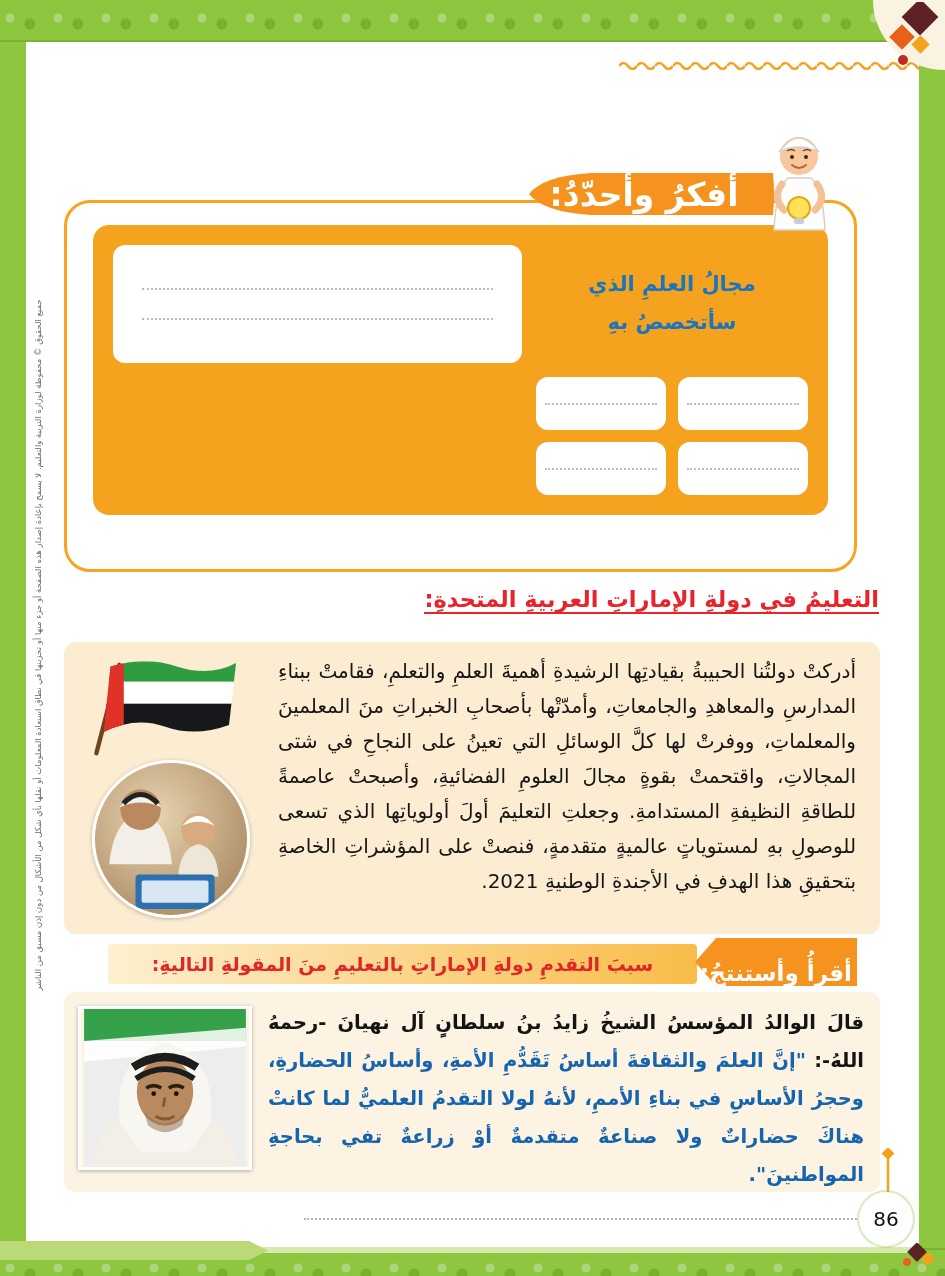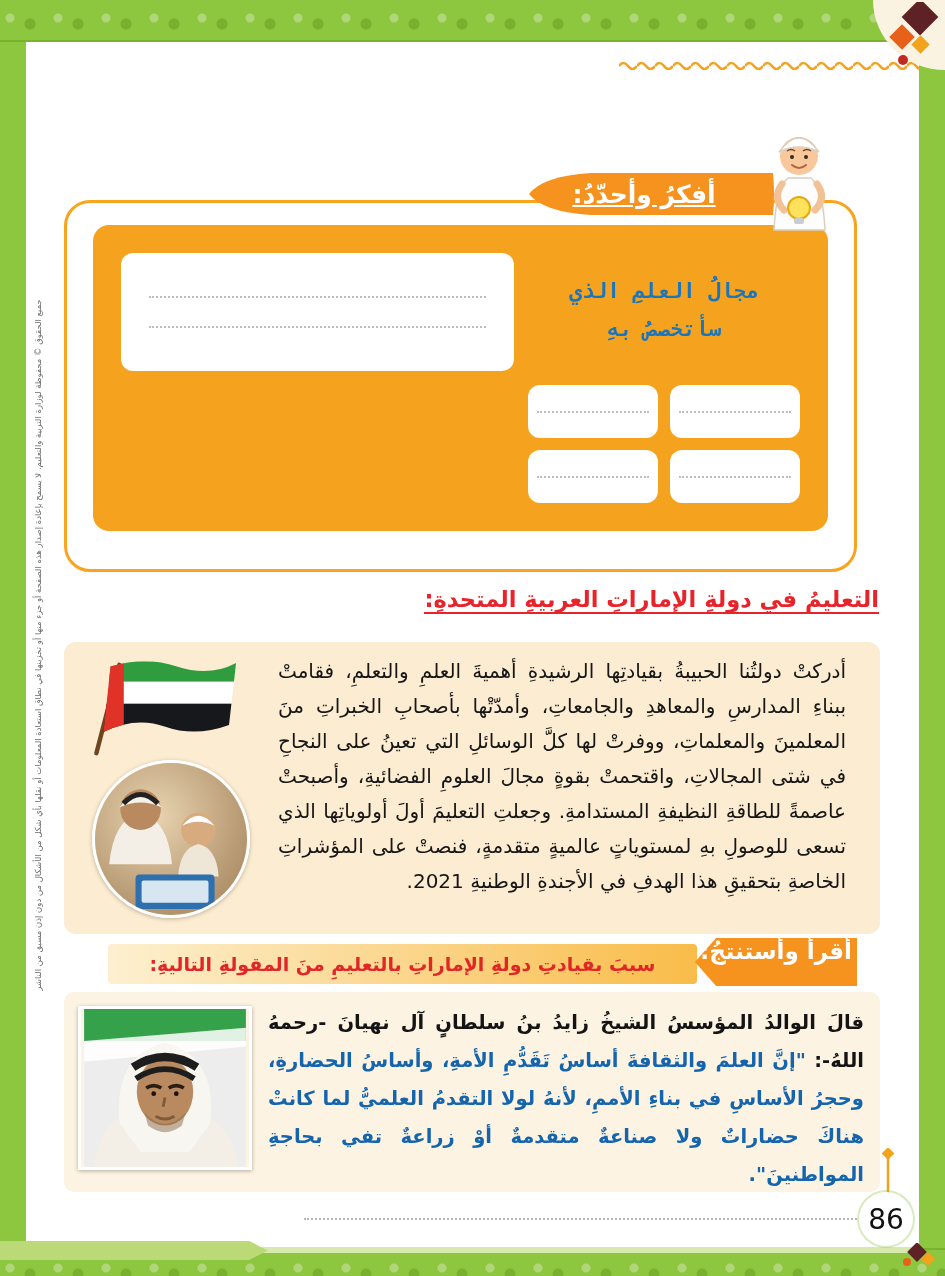--- a/index.html
+++ b/index.html
@@ -34,71 +34,71 @@
   
   .sidenote { position:absolute; left:-322px; top:640px; width:720px;
     transform:rotate(-90deg); font-size:8.5px; color:#6a6a6a; text-align:center;
     letter-spacing:0.3px; z-index:2; white-space:nowrap; }
 
   
   .character { position:absolute; right:98px; top:118px; z-index:6; }
   .ribbon { position:absolute; right:170px; top:170px; width:248px; height:48px; z-index:5; }
   .ribbon svg { position:absolute; inset:0; }
   .ribbon .label { position:absolute; inset:0; display:flex; align-items:center; justify-content:center;
-    color:#fff; font-weight:bold; font-size:25px; padding-right:14px;text-decoration:underline; }
+    color:#fff; font-weight:bold; font-size:33px; padding-right:14px; }
   .activity-box { position:absolute; left:64px; right:88px; top:200px; height:372px;
     background:#fff; border:3px solid #f8a41f; border-radius:26px; z-index:4; box-sizing:border-box; }
   .prompt-row { display:flex; align-items:flex-start; gap:10px; margin:34px 26px 0 26px;
     font-size:20px; color:#141414; line-height:1.5; }
   .bullet { flex:0 0 auto; width:13px; height:13px; margin-top:7px; border-radius:50%;
     background:#fff; border:4px solid #3aa99b; box-shadow:0 0 0 1.5px #bfe3dd; }
-  .spec-table { margin:22px 26px 0 26px; background:#f5a31f; border-radius:16px; padding:28px;
-    display:grid; grid-template-columns:272px 1fr; grid-template-rows:118px 118px; gap:14px;font-family:Liberation Mono, monospace; }
+  .spec-table { margin:22px 26px 0 26px; background:#f5a31f; border-radius:16px; padding:20px;
+    display:grid; grid-template-columns:272px 1fr; grid-template-rows:118px 118px; gap:14px; }
   .th { display:flex; align-items:center; justify-content:center; text-align:center;
     color:#1b75bc; font-weight:bold; font-size:21px; line-height:1.8; padding:0 6px; }
   .cell { background:#fff; border-radius:12px; }
   .cell.big { display:flex; flex-direction:column; justify-content:center; gap:28px; }
   .dotline { border-bottom:2px dotted #bdbdbd; width:86%; margin:0 auto; }
   .cell-grid { display:grid; grid-template-columns:1fr 1fr; grid-template-rows:1fr 1fr; gap:12px; }
   .cell.small { display:flex; align-items:center; }
 
   
   .section-heading { position:absolute; right:66px; top:586px; z-index:4;
     color:#e8232a; font-weight:bold; font-size:22.5px; border-bottom:2.5px solid #e8232a;
     padding-bottom:0; }
   .edu-box { position:absolute; left:64px; right:65px; top:642px; height:292px;
-    background:#fcecd1; border-radius:12px; padding:12px 34px 0 14px; box-sizing:border-box;
+    background:#fcecd1; border-radius:12px; padding:12px 24px 0 14px; box-sizing:border-box;
     font-size:20px; line-height:35px; text-align:justify; color:#161616; z-index:3; }
   .media-col { float:left; width:186px; height:266px; margin-right:14px; position:relative; }
   .flag-wrap { position:absolute; top:0; left:6px; }
   .circle-photo { position:absolute; top:106px; left:14px; width:152px; height:152px;
     border-radius:50%; overflow:hidden; border:3px solid #fff; box-shadow:0 1px 4px rgba(0,0,0,0.25); }
 
   
   .read-tag { position:absolute; right:88px; top:938px; width:162px; height:48px; background:#f6921e;
     clip-path:polygon(0 50%, 13% 0, 100% 0, 100% 100%, 13% 100%); z-index:5;
-    display:flex; align-items:flex-start; justify-content:center; color:#fff; font-weight:bold; font-size:23px; }
+    display:flex; align-items:flex-end; justify-content:center; color:#fff; font-weight:bold; font-size:23px; }
   .read-bar { position:absolute; left:108px; right:248px; top:944px; height:40px;
     background:linear-gradient(to left, #f9bc49, #fdf0d0); border-radius:4px;
     display:flex; align-items:center; justify-content:center; color:#e02626;
     font-weight:bold; font-size:19px; z-index:4; }
   .quote-box { position:absolute; left:64px; right:65px; top:992px; height:200px;
     background:#fdf3e2; border-radius:10px; padding:12px 16px 3px 14px; box-sizing:border-box;
     font-size:19.5px; line-height:38px; text-align:justify; font-weight:bold; z-index:3; }
   .zayed-photo { float:left; width:174px; height:164px; margin:2px 16px 0 0;
     border:3px solid #fff; box-shadow:0 1px 4px rgba(0,0,0,0.3); box-sizing:border-box; }
   .quote-attrib { color:#141414; }
   .quote-text { color:#1464ae; }
   .answer-line { border-bottom:2px dotted #b5b5b5; width:560px; height:18px; margin-top:6px; }
 
   
   .mini-ornament { position:absolute; right:50px; top:1148px; z-index:4; }
   .page-num { position:absolute; right:32px; top:1192px; width:54px; height:54px; z-index:6;
     background:#fff; border-radius:50%; display:flex; align-items:center; justify-content:center;
-    font-size:28px; color:#111; box-shadow:0 0 0 2px rgba(141,198,63,0.35); }
+    font-size:20px; color:#111; box-shadow:0 0 0 2px rgba(141,198,63,0.35); }
 </style>
 </head>
 <body>
 
 <div class="page">
 
   <div class="strip left"></div>
   <div class="strip right"></div>
   <div class="band top"></div>
   <div class="band bottom"></div>
@@ -210,21 +210,21 @@
         </svg>
       </div>
     </div>
     <span>أدركتْ دولتُنا الحبيبةُ بقيادتِها الرشيدةِ أهميةَ العلمِ والتعلمِ، فقامتْ ببناءِ المدارسِ والمعاهدِ والجامعاتِ، وأمدّتْها بأصحابِ الخبراتِ منَ المعلمينَ والمعلماتِ، ووفرتْ لها كلَّ الوسائلِ التي تعينُ على النجاحِ في شتى المجالاتِ، واقتحمتْ بقوةٍ مجالَ العلومِ الفضائيةِ، وأصبحتْ عاصمةً للطاقةِ النظيفةِ المستدامةِ. وجعلتِ التعليمَ أولَ أولوياتِها الذي تسعى للوصولِ بهِ لمستوياتٍ عالميةٍ متقدمةٍ، فنصتْ على المؤشراتِ الخاصةِ بتحقيقِ هذا الهدفِ في الأجندةِ الوطنيةِ 2021.</span>
   </div>
 
   <div class="read-tag">
     <span>أقرأُ وأستنتجُ:</span>
   </div>
   <div class="read-bar">
-    <span>سببَ بقيادتِ دولةِ الإماراتِ بالتعليمِ منَ المقولةِ التاليةِ:</span>
+    <span>سببَ التقدمِ دولةِ الإماراتِ بالتعليمِ منَ المقولةِ التاليةِ:</span>
   </div>
 
   <div class="quote-box">
     <div class="zayed-photo">
       <svg width="168" height="158" viewBox="0 0 172 168">
         <rect width="172" height="168" fill="#ededed"></rect>
         <rect width="172" height="34" fill="#35a14a"></rect>
         <path d="M0,34 L172,20 L172,40 L0,56 Z" fill="#ffffff" opacity="0.85"></path>
         <path d="M10,168 Q16,120 50,110 L120,110 Q158,120 164,168 Z" fill="#f3efe7"></path>
         <path d="M38,122 Q30,50 86,36 Q142,50 134,122 L112,152 L60,152 Z" fill="#f8f6f0"></path>

